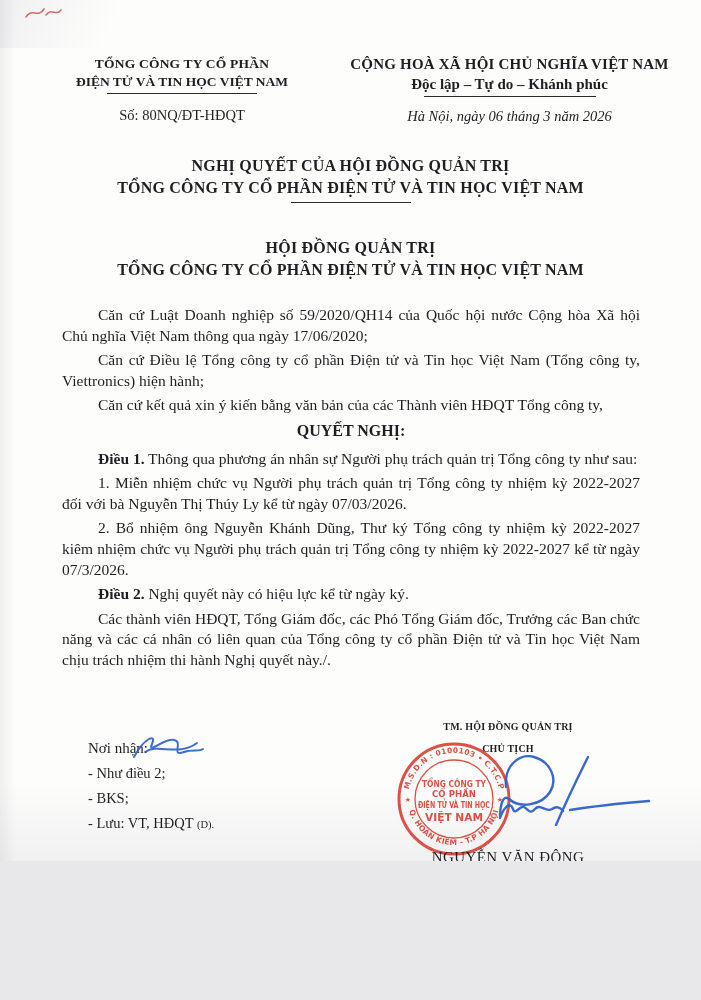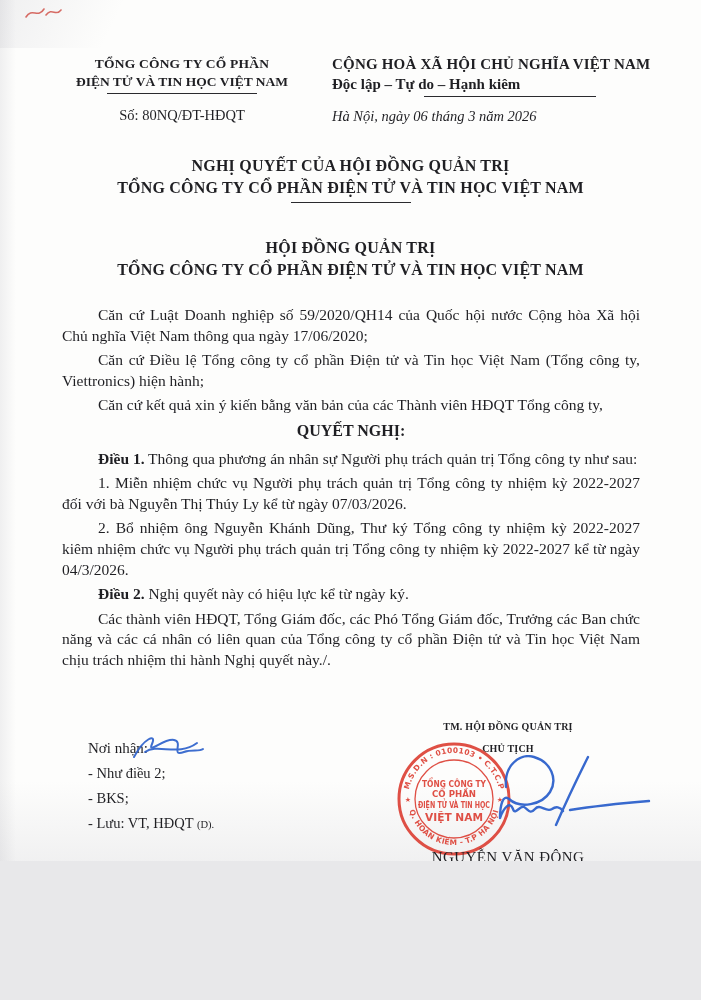--- a/index.html
+++ b/index.html
@@ -16,21 +16,21 @@
   .corner-smudge { position:absolute; left:0; top:0; width:170px; height:48px;
                  background:linear-gradient(115deg, rgba(160,160,172,.14), rgba(160,160,172,0) 65%); }
 
   
   .hdr { position:absolute; top:56px; left:0; width:100%; display:flex; }
   .hdr-left  { width:252px; margin-left:56px; text-align:center; }
   .hdr-left  .l1 { font-weight:bold; font-size:13.5px; letter-spacing:.2px; }
   .hdr-left  .l2 { font-weight:bold; font-size:13.5px; margin-top:2px;text-align:center; }
   .rule-left { width:150px; border-bottom:1.5px solid #2a2a2e; margin:3px auto 0; }
   .hdr-num   { font-size:14.5px; margin-top:13px; }
-  .hdr-right { flex:1; margin-left:24px; margin-right:14px; }
+  .hdr-right { flex:1; text-align:center; margin-left:24px; margin-right:14px; }
   .hdr-right .l1 { font-weight:bold; font-size:15px; letter-spacing:.2px; }
   .hdr-right .l2 { font-weight:bold; font-size:15px; margin-top:3px; }
   .rule-right{ width:172px; border-bottom:1.5px solid #2a2a2e; margin:3px auto 0; }
   .hdr-date  { font-style:italic; font-size:14.5px; margin-top:11px; }
 
   
   .title, .subtitle { position:absolute; left:0; width:100%; text-align:center;
     font-weight:bold; font-size:16px; line-height:22px; letter-spacing:.2px;font-family:Liberation Serif, serif; }
   .title    { top:155px; }
   .subtitle { top:237px; }
@@ -76,21 +76,21 @@
 
   <div class="hdr">
     <div class="hdr-left">
       <div class="l1">TỔNG CÔNG TY CỔ PHẦN</div>
       <div class="l2">ĐIỆN TỬ VÀ TIN HỌC VIỆT NAM</div>
       <div class="rule-left"></div>
       <div class="hdr-num">Số: 80NQ/ĐT-HĐQT</div>
     </div>
     <div class="hdr-right">
       <div class="l1">CỘNG HOÀ XÃ HỘI CHỦ NGHĨA VIỆT NAM</div>
-      <div class="l2">Độc lập – Tự do – Hạnh kiêm</div>
+      <div class="l2">Độc lập – Tự do – Khánh phúc</div>
       <div class="rule-right"></div>
       <div class="hdr-date">Hà Nội, ngày 06 tháng 3 năm 2026</div>
     </div>
   </div>
 
   <div class="title">
     <div>NGHỊ QUYẾT CỦA HỘI ĐỒNG QUẢN TRỊ</div>
     <div>TỔNG CÔNG TY CỔ PHẦN ĐIỆN TỬ VÀ TIN HỌC VIỆT NAM</div>
     <div class="rule-title"></div>
   </div>
@@ -100,21 +100,21 @@
     <div>TỔNG CÔNG TY CỔ PHẦN ĐIỆN TỬ VÀ TIN HỌC VIỆT NAM</div>
   </div>
 
   <div class="body">
     <p>Căn cứ Luật Doanh nghiệp số 59/2020/QH14 của Quốc hội nước Cộng hòa Xã hội Chủ nghĩa Việt Nam thông qua ngày 17/06/2020;</p>
     <p>Căn cứ Điều lệ Tổng công ty cổ phần Điện tử và Tin học Việt Nam (Tổng công ty, Viettronics) hiện hành;</p>
     <p>Căn cứ kết quả xin ý kiến bằng văn bản của các Thành viên HĐQT Tổng công ty,</p>
     <p class="resolve-heading">QUYẾT NGHỊ:</p>
     <p><span class="b">Điều 1.</span><span> Thông qua phương án nhân sự Người phụ trách quản trị Tổng công ty như sau:</span></p>
     <p>1. Miễn nhiệm chức vụ Người phụ trách quản trị Tổng công ty nhiệm kỳ 2022-2027 đối với bà Nguyễn Thị Thúy Ly kể từ ngày 07/03/2026.</p>
-    <p>2. Bổ nhiệm ông Nguyễn Khánh Dũng, Thư ký Tổng công ty nhiệm kỳ 2022-2027 kiêm nhiệm chức vụ Người phụ trách quản trị Tổng công ty nhiệm kỳ 2022-2027 kể từ ngày 04/3/2026.</p>
+    <p>2. Bổ nhiệm ông Nguyễn Khánh Dũng, Thư ký Tổng công ty nhiệm kỳ 2022-2027 kiêm nhiệm chức vụ Người phụ trách quản trị Tổng công ty nhiệm kỳ 2022-2027 kể từ ngày 07/3/2026.</p>
     <p><span class="b">Điều 2.</span><span> Nghị quyết này có hiệu lực kể từ ngày ký.</span></p>
     <p>Các thành viên HĐQT, Tổng Giám đốc, các Phó Tổng Giám đốc, Trưởng các Ban chức năng và các cá nhân có liên quan của Tổng công ty cổ phần Điện tử và Tin học Việt Nam chịu trách nhiệm thi hành Nghị quyết này./.</p>
   </div>
 
   <div class="recipients">
     <div class="head">Nơi nhận:</div>
     <div>- Như điều 2;</div>
     <div>- BKS;</div>
     <div><span>- Lưu: VT, HĐQT </span><span class="small-note">(D).</span></div>
   </div>

